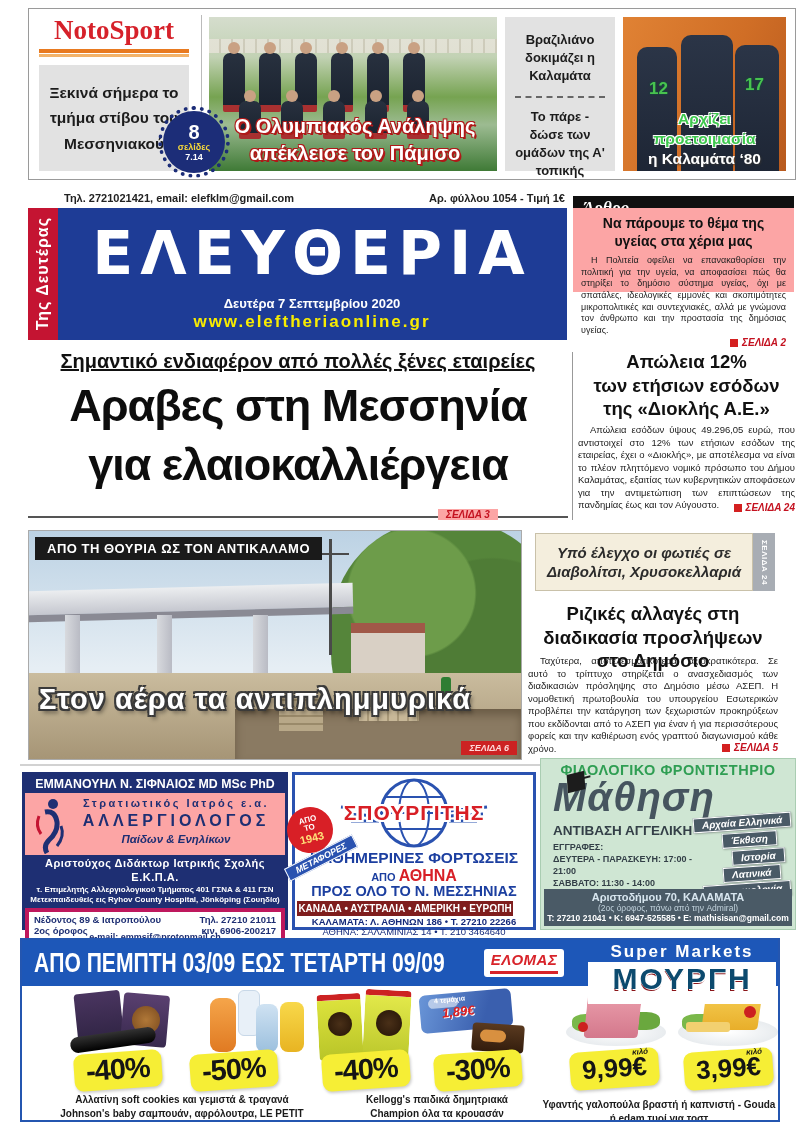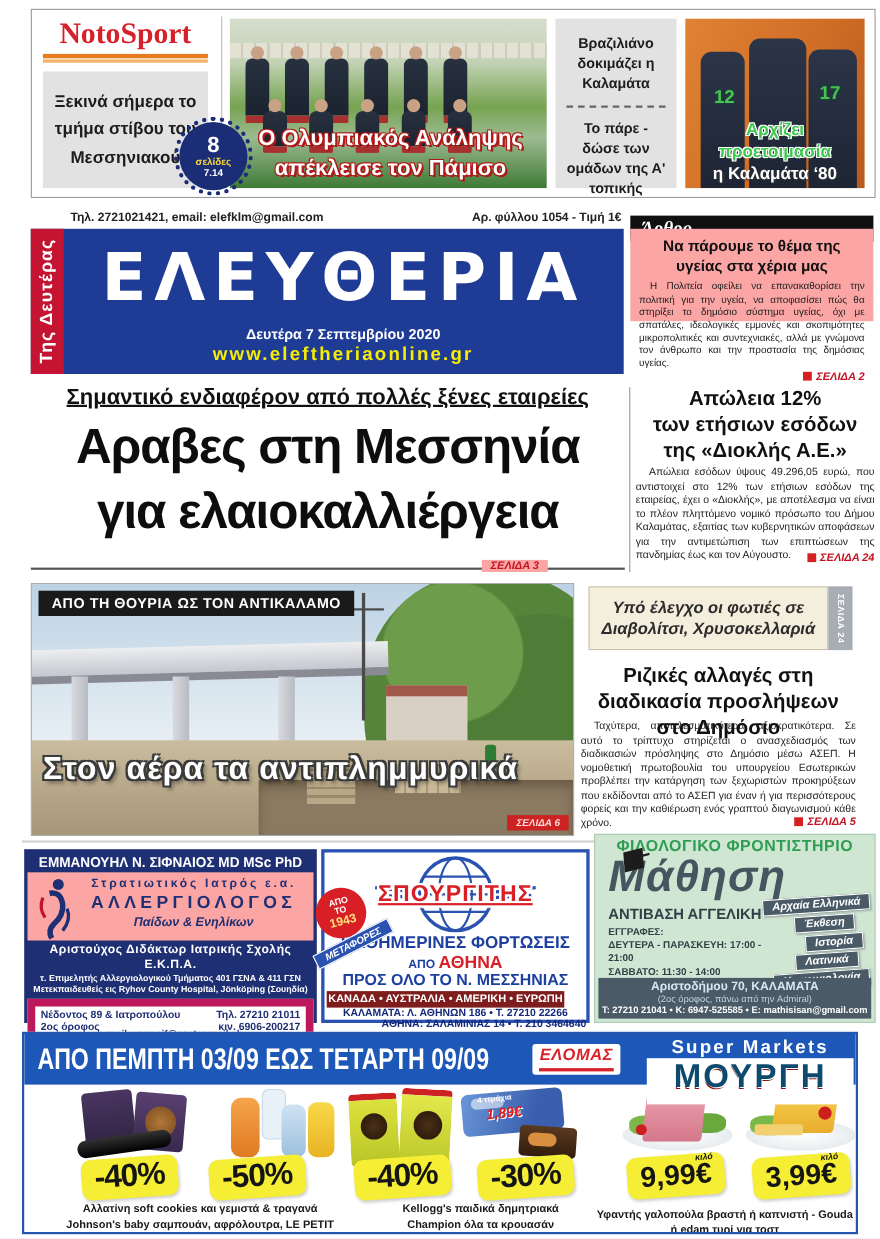--- a/index.html
+++ b/index.html
@@ -125,43 +125,43 @@
   .doc-name{color:#fff;font-weight:bold;font-size:13px;text-align:center;transform:scaleX(.95);white-space:nowrap;margin-top:1px;}
   .doc-white{position:relative;background:#fca5a5;height:62px;margin-top:2px;}
   .doc-fig{position:absolute;left:8px;top:3px;}
   .doc-lines{position:absolute;left:44px;top:4px;width:214px;text-align:center;color:#1e2f73;}
   .doc-t1{font-weight:bold;font-size:11px;letter-spacing:2.5px;}
   .doc-t2{font-weight:bold;font-size:16px;letter-spacing:4px;margin-top:3px;}
   .doc-t3{font-weight:bold;font-style:italic;font-size:11.5px;margin-top:3px;}
   .doc-navy{color:#fff;text-align:center;margin-top:2px;line-height:1.25;}
   .doc-c1{font-weight:bold;font-size:11px;letter-spacing:.5px;}
   .doc-c2,.doc-c3{font-weight:bold;font-size:8px;}
-  .doc-bottom{position:relative;background:#fff;border:7px solid #be185d;margin-top:3px;height:30px;color:#1e2f73;font-weight:bold;font-size:9.5px;}
+  .doc-bottom{position:relative;background:#fff;border:4px solid #be185d;margin-top:3px;height:30px;color:#1e2f73;font-weight:bold;font-size:9.5px;}
   .doc-addr{position:absolute;left:5px;top:2px;line-height:1.25;}
   .doc-tel{position:absolute;right:5px;top:2px;text-align:right;line-height:1.25;}
   .doc-mail{position:absolute;left:0;bottom:0;width:100%;text-align:center;font-size:9px;}
 
   
   .spad{left:292px;top:772px;width:244px;height:158px;background:#fff;border:3px solid #2a52b0;box-sizing:border-box;overflow:visible;}
   .sp-badge{position:absolute;left:-8px;top:32px;width:46px;height:46px;border-radius:50%;background:#d81f26;transform:rotate(-14deg);
             display:flex;flex-direction:column;align-items:center;justify-content:center;color:#fff;font-weight:bold;line-height:1.05;z-index:4;}
   .sp-badge .s1{font-size:8px;} .sp-badge .s2{font-size:8px;} .sp-badge .s3{font-size:11px;color:#ffe27a;}
   .sp-ribbon{position:absolute;left:-12px;top:76px;background:#2a52b0;border:1px solid #fff;color:#fff;font-weight:bold;font-style:italic;
              font-size:9px;padding:1px 9px;transform:rotate(-27deg);z-index:4;}
   .sp-globe{position:absolute;left:50%;top:2px;transform:translateX(-50%);}
   .sp-logo{position:absolute;left:0;top:26px;width:100%;text-align:center;font-weight:bold;font-size:21px;letter-spacing:1px;color:#d81f26;
-           text-shadow:-2px 0 0 #fff,2px 0 0 #fff,0 -2px 0 #fff,0 2px 0 #fff,-2px -2px 0 #fff,2px 2px 0 #fff,-2px 2px 0 #fff,2px -2px 0 #fff;z-index:3;text-decoration:underline;}
+           text-shadow:-2px 0 0 #fff,2px 0 0 #fff,0 -2px 0 #fff,0 2px 0 #fff,-2px -2px 0 #fff,2px 2px 0 #fff,-2px 2px 0 #fff,2px -2px 0 #fff;z-index:3;}
   .sp-l1{position:absolute;left:0;top:74px;width:100%;text-align:center;font-weight:bold;font-size:15.5px;color:#1c3fa0;}
   .sp-l2{position:absolute;left:0;top:92px;width:100%;text-align:center;font-weight:bold;color:#1c3fa0;font-size:11px;}
   .sp-l2 .city{color:#d81f26;font-size:16px;}
   .sp-l3{position:absolute;left:0;top:108px;width:100%;text-align:center;font-weight:bold;font-size:14.5px;color:#1c3fa0;}
   .sp-regions{position:absolute;left:2px;top:126px;width:216px;background:#7f1d1d;color:#fff;font-weight:bold;font-size:10px;
               text-align:center;padding:2px 0;}
   .sp-a1{position:absolute;left:0;top:141px;width:100%;text-align:center;font-weight:bold;font-size:9.5px;color:#14297a;}
-  .sp-a2{position:absolute;left:0;top:151px;width:100%;text-align:right;font-weight:bold;font-size:9.5px;color:#14297a;}
+  .sp-a2{position:absolute;left:0;top:151px;width:100%;text-align:center;font-weight:normal;font-size:9.5px;color:#14297a;}
 
   
   .mathad{left:540px;top:758px;width:256px;height:172px;background:#cfe6d3;border:1px solid #aacdb2;box-sizing:border-box;overflow:hidden;}
   .ma-header{position:absolute;left:0;top:3px;width:100%;text-align:center;font-weight:bold;font-size:14.5px;color:#2f9e53;letter-spacing:.5px;}
   .ma-logo{position:absolute;left:12px;top:16px;font-style:italic;font-weight:bold;font-size:40px;color:#46555f;letter-spacing:1px;}
   .ma-cap{position:absolute;left:26px;top:14px;width:18px;height:18px;background:#1c1c1c;transform:rotate(-14deg) skewX(-10deg);z-index:2;}
   .ma-cap::after{content:"";position:absolute;right:-6px;top:6px;width:8px;height:2px;background:#1c1c1c;}
   .ma-owner{position:absolute;left:12px;top:64px;font-weight:bold;font-size:13.5px;color:#333f47;}
   .ma-details{position:absolute;left:12px;top:82px;width:140px;font-weight:bold;font-size:9px;line-height:1.35;color:#333f47;}
   .ma-bullet{color:#3f8d68;}

